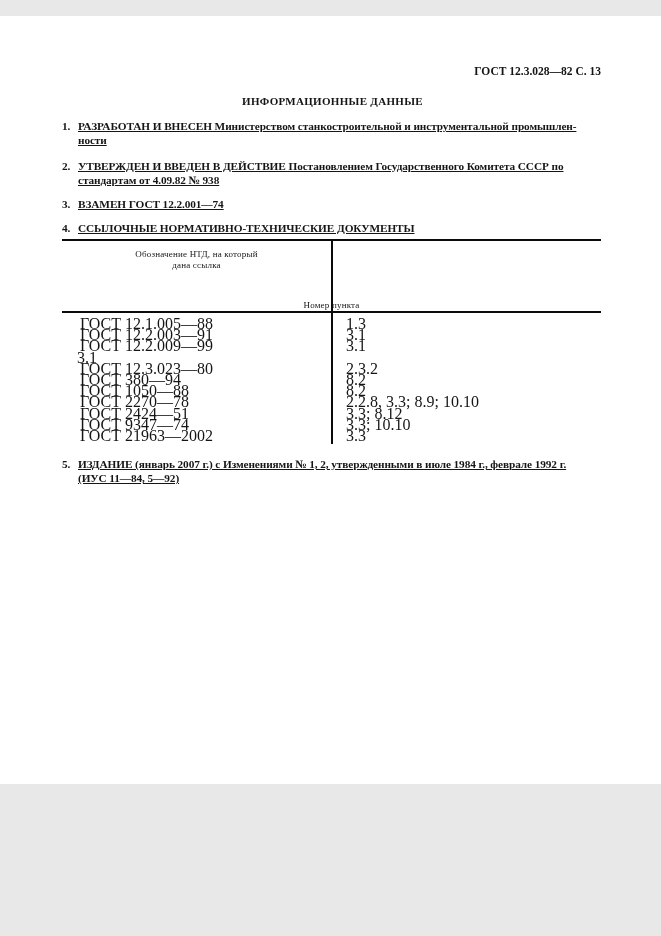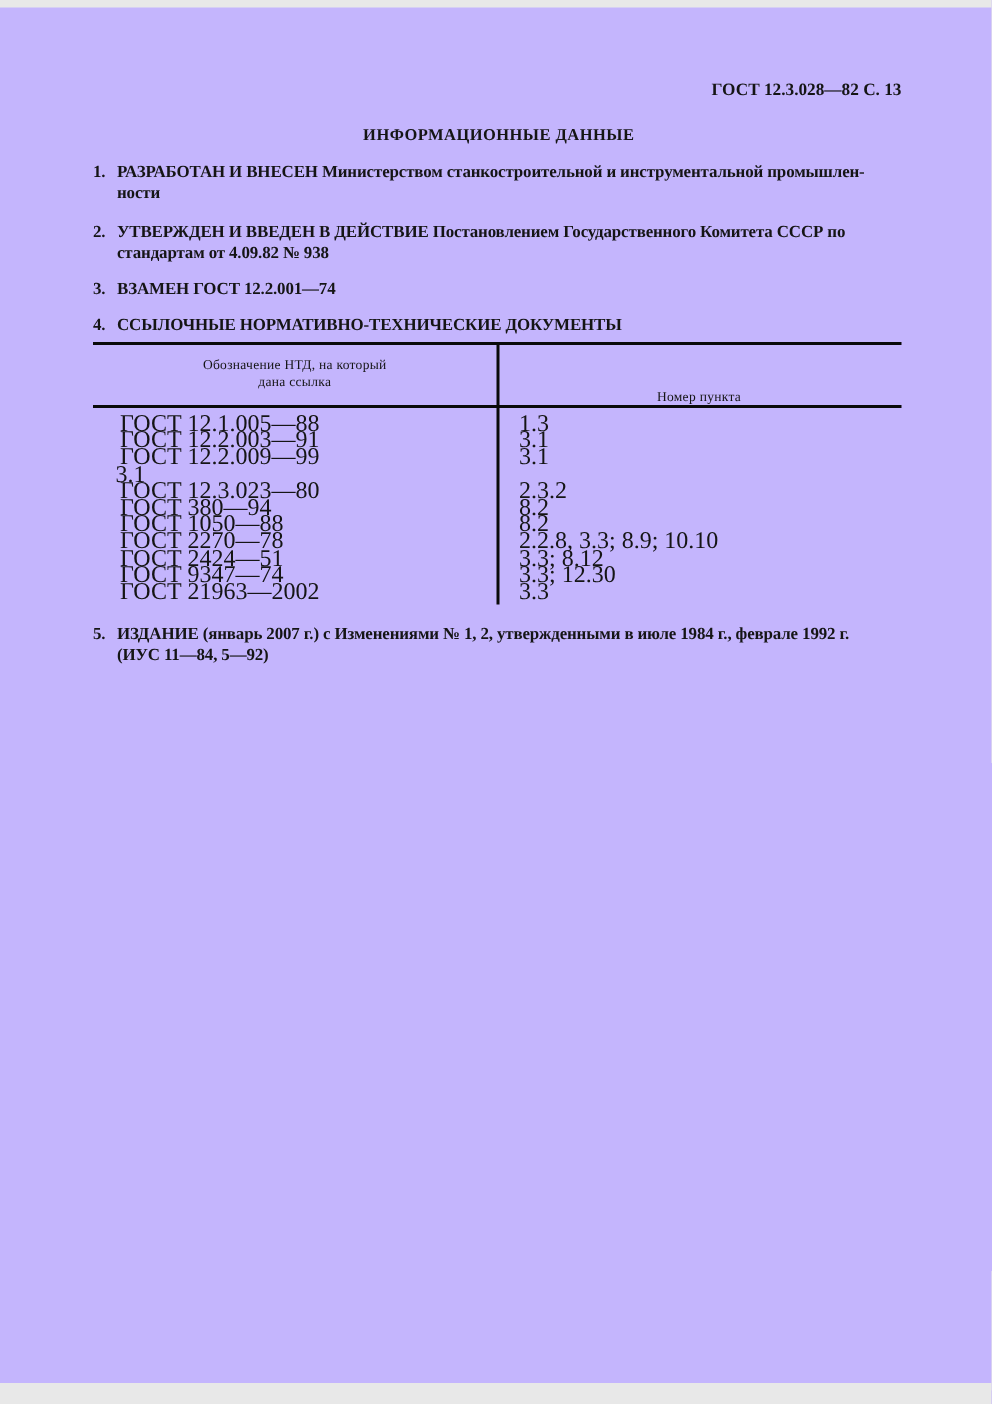--- a/index.html
+++ b/index.html
@@ -1,22 +1,22 @@
 <!DOCTYPE html>
 <html><head>
   <meta charset="utf-8">
   <style>
     * { margin: 0; padding: 0; box-sizing: border-box; }
     html, body { background: #e8e8e8; }
     .page {
       position: relative;
       width: 661px;
-      height: 917px;
-      margin: 5px auto;
-      background: #c4b5fd;
+      height: 768px;
+      margin: 16px auto;
+      background: #ffffff;
       color: #151515;
       font-family: "Liberation Serif", "DejaVu Serif", serif;
       overflow: hidden;
     }
     .doc-header {
       margin: 48px 60px 0 62px;
       text-align: right;
       font-weight: bold;
       font-size: 11.5px;
       line-height: 14px;
@@ -32,21 +32,21 @@
     }
     .items { margin: 0 58px 0 62px; }
     .item {
       display: flex;
       font-weight: bold;
       font-size: 11.3px;
       line-height: 14px;
       letter-spacing: -0.1px;
     }
     .item-num { flex: none; width: 16px; }
-    .item-text { flex: 1; white-space: pre-line; }
+    .item-text { flex: 1; white-space: pre-line; text-decoration: underline; }
     .item-1 { margin-top: 10px; }
     .item-2 { margin-top: 12px; }
     .item-3 { margin-top: 10px; }
     .item-4 { margin-top: 10px; }
     .item-5 { margin-top: 13px; }
 
     .ntd-table {
       position: relative;
       margin: 4px 0 0 62px;
       width: 539px;
@@ -61,20 +61,21 @@
       width: 2px;
       background: #0a0a0a;
     }
     .t-head {
       display: flex;
       border-bottom: 2.5px solid #0a0a0a;
       min-height: 35px;
       font-size: 9px;
       line-height: 11px;
       letter-spacing: 0.2px;
+      flex-direction: column;
     }
     .t-head-c1 {
       flex: none;
       width: 269px;
       text-align: center;
       padding-top: 8px;
       white-space: pre-line;
     }
     .t-head-c2 {
       flex: 1;
@@ -159,21 +160,21 @@
       <div class="t-row">
         <div class="t-c1">ГОСТ 2270—78</div>
         <div class="t-c2">2.2.8, 3.3; 8.9; 10.10</div>
       </div>
       <div class="t-row">
         <div class="t-c1">ГОСТ 2424—51</div>
         <div class="t-c2">3.3; 8.12</div>
       </div>
       <div class="t-row">
         <div class="t-c1">ГОСТ 9347—74</div>
-        <div class="t-c2">3.3; 12.30</div>
+        <div class="t-c2">3.3; 10.10</div>
       </div>
       <div class="t-row">
         <div class="t-c1">ГОСТ 21963—2002</div>
         <div class="t-c2">3.3</div>
       </div>
     </div>
   </div>
 
   <div class="items">
     <div class="item item-5">

